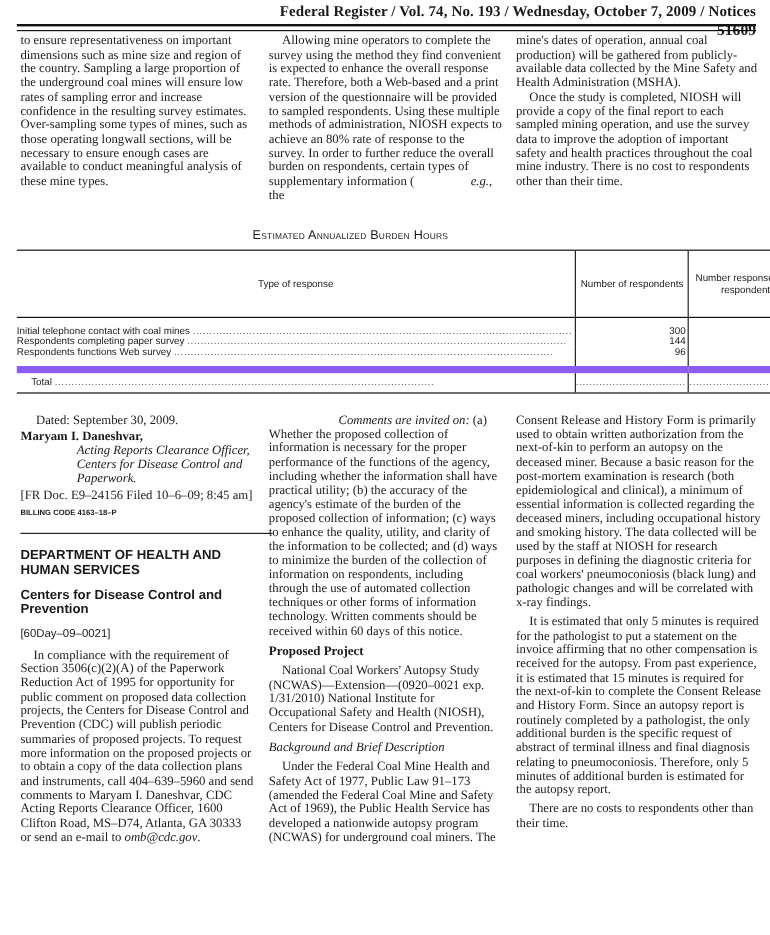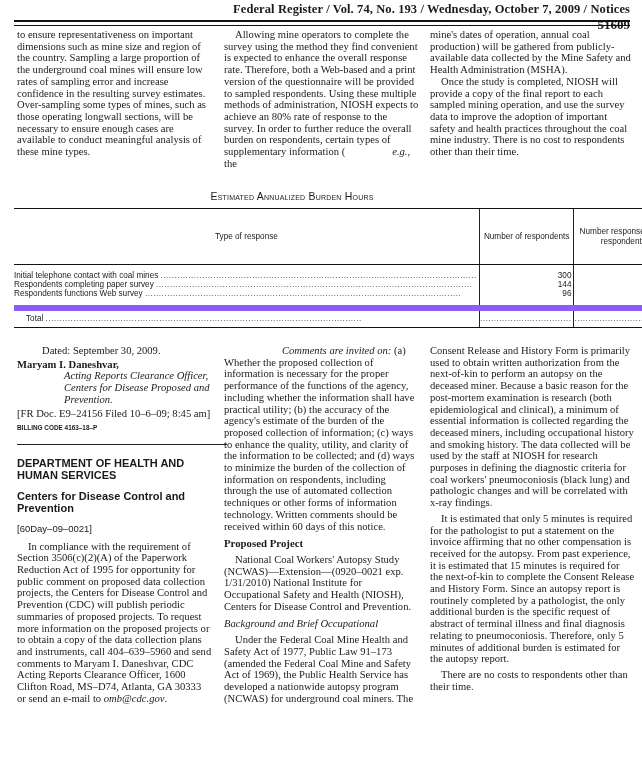--- a/index.html
+++ b/index.html
@@ -46,21 +46,21 @@
   }
   table.burden th + th, table.burden td + td { border-left: 1px solid #222; }
   table.burden td { padding: 0 2px; text-align: right; }
   table.burden td.label { text-align: left; padding-left: 0; white-space: nowrap; overflow: hidden; }
   table.burden tr.first td { padding-top: 6px; }
   table.burden tr.last td { padding-bottom: 6px; }
   table.burden tr.total td { border-top: 6px solid #8b5cf6; border-bottom: 1.5px solid #111; height: 16px; }
   table.burden td.total-label { padding-left: 12px; }
   .dots { color: #555; letter-spacing: 0.5px; }
 
-  .dated { margin-left: 25px; }
+  .dated { margin-left: 13px; }
   .signer { font-weight: bold; margin-top: 2px; }
   .italic { font-style: italic; padding-left: 47px; }
   .frdoc { margin-top: 2px; }
   .billing {
     font-family: "Liberation Sans", "DejaVu Sans", sans-serif;
     font-weight: bold; font-size: 6.4px; margin-top: 3px;
   }
   .sep { height: 1px; background: #222; margin: 10px 0 12px 0; width: 210px; }
   .sans-head {
     font-family: "Liberation Sans", "DejaVu Sans", sans-serif;
@@ -138,35 +138,35 @@
       <td class="dots label">.................................</td>
       <td class="dots label">.................................</td>
 
     </tr>
   </tbody>
 </table>
 
 <div class="col c1 bottom">
   <p class="dated">Dated: September 30, 2009.</p>
   <p class="signer">Maryam I. Daneshvar,</p>
-  <p class="italic">Acting Reports Clearance Officer, Centers for Disease Proposed and Prevention.</p>
+  <p class="italic">Acting Reports Clearance Officer, Centers for Disease Control and Paperwork.</p>
   <p class="frdoc">[FR Doc. E9–24156 Filed 10–6–09; 8:45 am]</p>
   <p class="billing">BILLING CODE 4163–18–P</p>
   <div class="sep"></div>
   <p class="sans-head">DEPARTMENT OF HEALTH AND HUMAN SERVICES</p>
   <p class="sans-head" style="margin-top:8px">Centers for Disease Control and Prevention</p>
   <p class="docno">[60Day–09–0021]</p>
   <p class="indent" style="margin-top:6px"><span>In compliance with the requirement of Section 3506(c)(2)(A) of the Paperwork Reduction Act of 1995 for opportunity for public comment on proposed data collection projects, the Centers for Disease Control and Prevention (CDC) will publish periodic summaries of proposed projects. To request more information on the proposed projects or to obtain a copy of the data collection plans and instruments, call 404–639–5960 and send comments to Maryam I. Daneshvar, CDC Acting Reports Clearance Officer, 1600 Clifton Road, MS–D74, Atlanta, GA 30333 or send an e-mail to </span><span class="link">omb@cdc.gov</span><span>.</span></p>
 </div>
 
 <div class="col c2 bottom">
   <p class="indent"><span class="italic">Comments are invited on:</span><span> (a) Whether the proposed collection of information is necessary for the proper performance of the functions of the agency, including whether the information shall have practical utility; (b) the accuracy of the agency's estimate of the burden of the proposed collection of information; (c) ways to enhance the quality, utility, and clarity of the information to be collected; and (d) ways to minimize the burden of the collection of information on respondents, including through the use of automated collection techniques or other forms of information technology. Written comments should be received within 60 days of this notice.</span></p>
   <p class="section-head">Proposed Project</p>
   <p class="indent gap">National Coal Workers' Autopsy Study (NCWAS)—Extension—(0920–0021 exp. 1/31/2010) National Institute for Occupational Safety and Health (NIOSH), Centers for Disease Control and Prevention.</p>
-  <p class="section-ital">Background and Brief Occupational</p>
+  <p class="section-ital">Background and Brief Description</p>
   <p class="indent gap">Under the Federal Coal Mine Health and Safety Act of 1977, Public Law 91–173 (amended the Federal Coal Mine and Safety Act of 1969), the Public Health Service has developed a nationwide autopsy program (NCWAS) for underground coal miners. The</p>
 </div>
 
 <div class="col c3 bottom">
   <p>Consent Release and History Form is primarily used to obtain written authorization from the next-of-kin to perform an autopsy on the deceased miner. Because a basic reason for the post-mortem examination is research (both epidemiological and clinical), a minimum of essential information is collected regarding the deceased miners, including occupational history and smoking history. The data collected will be used by the staff at NIOSH for research purposes in defining the diagnostic criteria for coal workers' pneumoconiosis (black lung) and pathologic changes and will be correlated with x-ray findings.</p>
   <p class="indent gap">It is estimated that only 5 minutes is required for the pathologist to put a statement on the invoice affirming that no other compensation is received for the autopsy. From past experience, it is estimated that 15 minutes is required for the next-of-kin to complete the Consent Release and History Form. Since an autopsy report is routinely completed by a pathologist, the only additional burden is the specific request of abstract of terminal illness and final diagnosis relating to pneumoconiosis. Therefore, only 5 minutes of additional burden is estimated for the autopsy report.</p>
   <p class="indent gap">There are no costs to respondents other than their time.</p>
 </div>
 
 </body></html>

